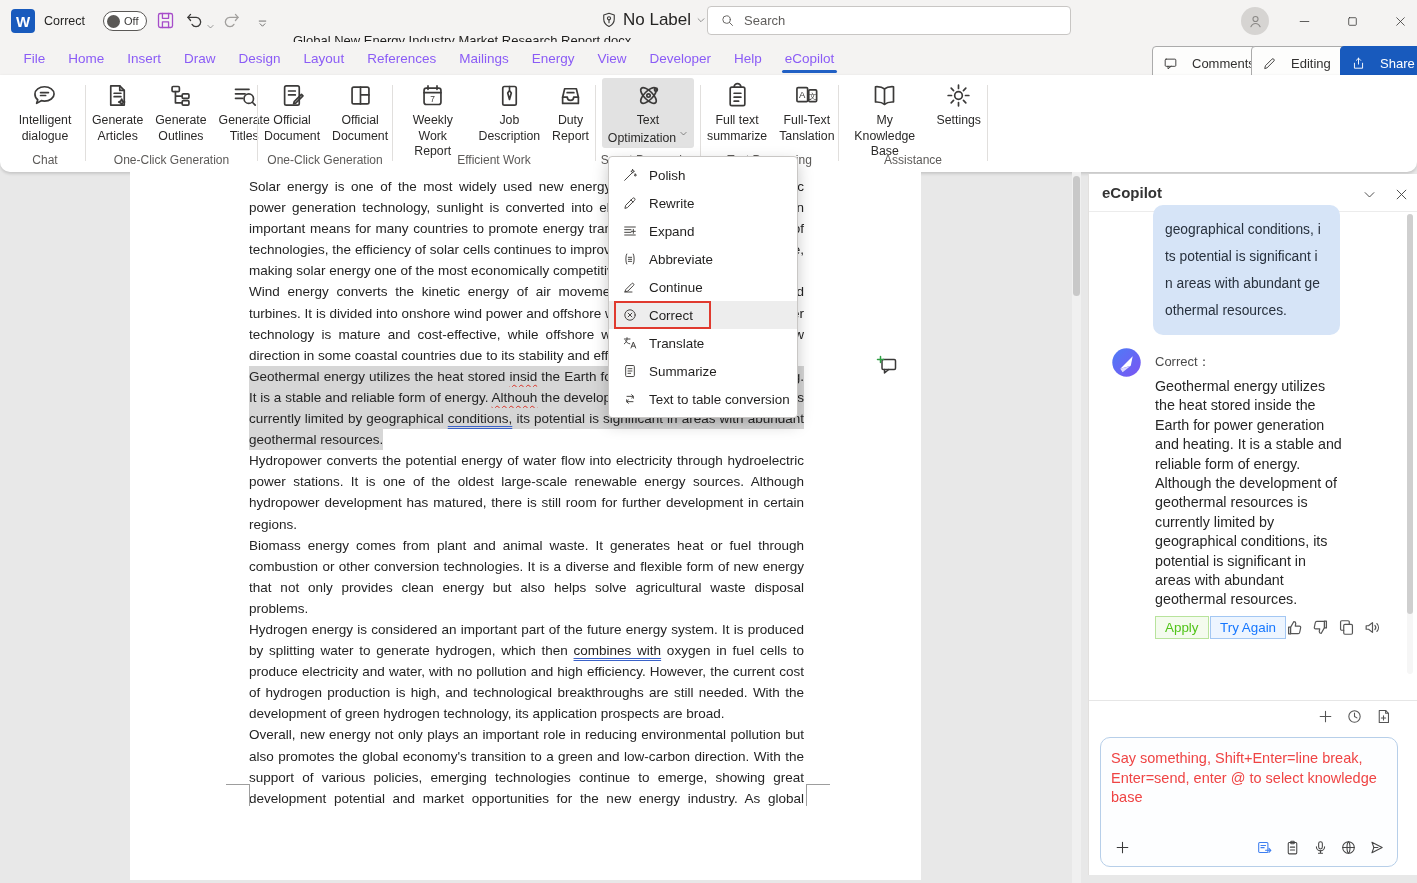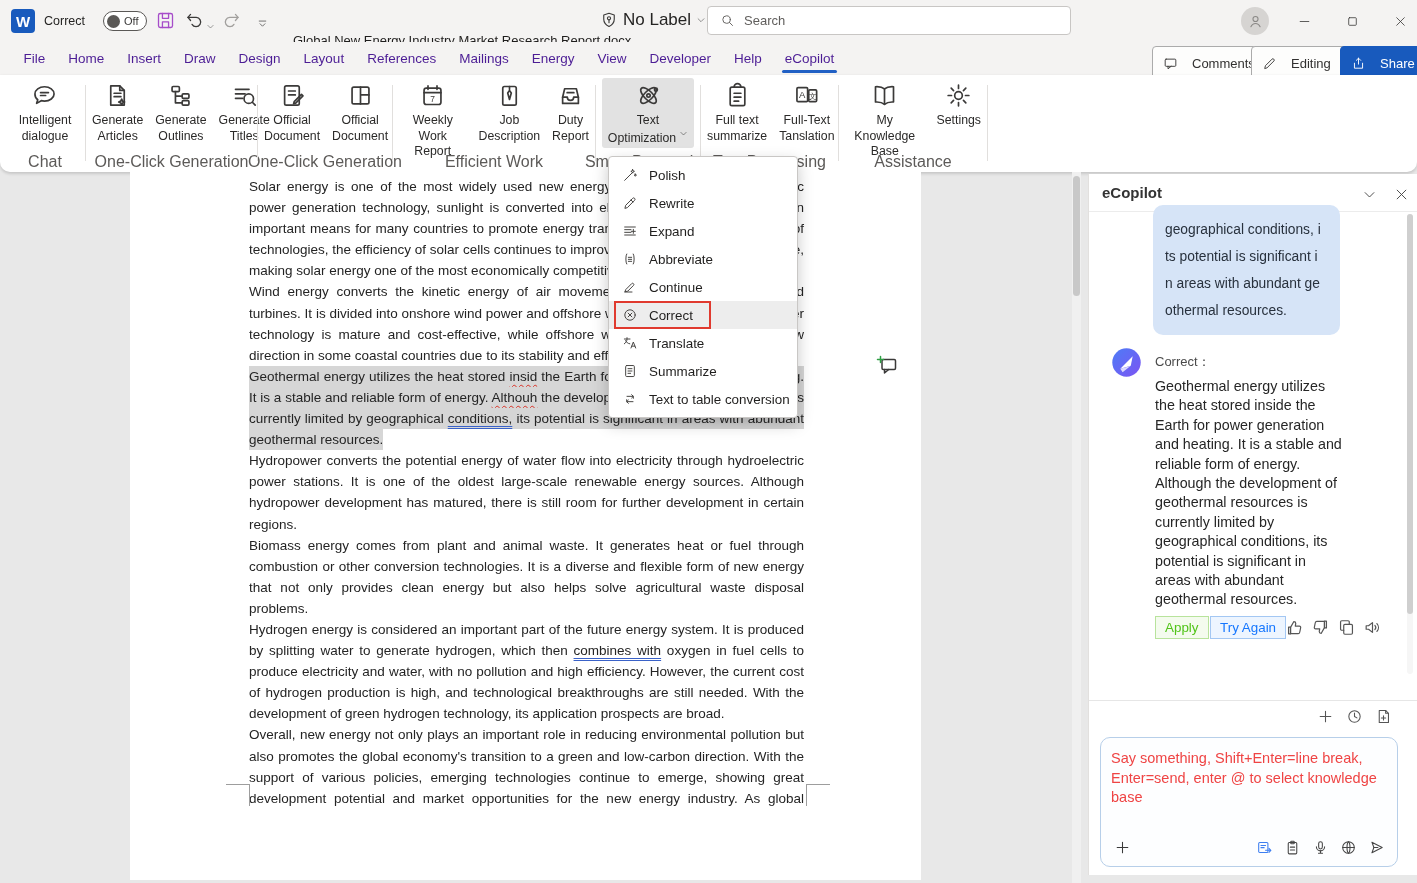--- a/index.html
+++ b/index.html
@@ -29,39 +29,39 @@
   .searchbox .icon { width:15px; height:15px; color:#605e5c; }
   .search-ph { font-size:13px; color:#605e5c; }
   .avatar { position:absolute; left:1241px; top:7px; width:28px; height:28px; border-radius:50%; background:#d6d4d2; display:flex; align-items:center; justify-content:center; }
   .avatar .icon { width:17px; height:17px; color:#8a8886; }
   .winbtn { position:absolute; top:0; width:46px; height:42px; display:flex; align-items:center; justify-content:center; }
   .winbtn .icon { width:13px; height:13px; color:#3b3a39; stroke-width:1.2; }
 
   
   .tabrow { position:absolute; left:0; top:42px; width:1417px; height:33px; background:#f4f3f2; }
   .tabs { position:absolute; left:12px; top:0; height:33px; display:flex; }
-  .tab { padding:0 11.5px; height:33px; display:flex; align-items:center; font-size:13.5px; color:#4c1d95; position:relative; cursor:default; }
+  .tab { padding:0 11.5px; height:33px; display:flex; align-items:center; font-size:13.5px; color:#8b5cf6; position:relative; cursor:default; }
   .tab.active::after { content:""; position:absolute; left:9px; right:9px; bottom:2px; height:3px; border-radius:2px; background:#2160c4; }
   .topbtn { position:absolute; top:4px; height:34px; border:1px solid #ababab; border-radius:4px; background:#fdfdfc; display:flex; align-items:center; gap:14px; padding:0 10px; font-size:13px; color:#323130; }
   .topbtn .icon { width:15px; height:15px; }
   .topbtn .chev { width:10px; height:10px; }
   .topbtn.share { background:#185abd; border-color:#185abd; color:#fff; }
   .topbtn.share .icon { color:#fff; }
 
   
   .ribbon { position:absolute; left:0; top:75px; width:1417px; height:97px; background:#fff; border-radius:0 0 10px 10px; box-shadow:0 1.5px 3px rgba(0,0,0,.14); }
   .rgroup { position:absolute; top:3px; height:72px; display:flex; justify-content:space-evenly; align-items:flex-start; }
   .rbtn { display:flex; flex-direction:column; align-items:center; padding:4px 6px 2px; border-radius:3px; }
   .rbtn.pressed { background:#e2e2e2; }
   .rbtn .icon { width:27px; height:27px; margin-bottom:4px; stroke-width:1.3; }
   .rbtn-label { font-size:12.3px; line-height:15.5px; text-align:center; color:#2b2a29; white-space:pre-line; }
   .rbtn-label .chev-inline { display:inline-block; width:9px; height:9px; margin-left:3px; }
   .rbtn-label .chev-inline svg { width:9px; height:9px; }
   .rsep { position:absolute; top:10px; width:1px; height:76px; background:#e1dfdd; }
-  .rgroup-label { position:absolute; top:78px; font-size:16px; color:#5c5a58; text-align:center; white-space:nowrap; overflow:visible; display:flex; justify-content:center; }
+  .rgroup-label { position:absolute; top:78px; font-size:12px; color:#5c5a58; text-align:center; white-space:nowrap; overflow:visible; display:flex; justify-content:center; }
   .ribbon-collapse { position:absolute; left:1390px; top:150px; width:16px; height:16px; color:#444; }
 
   
   .doc-page { position:absolute; left:130px; top:172px; width:791px; height:708px; background:#fff; }
   .doc-text { position:absolute; left:119px; top:4px; width:555px; font-size:13.5px; line-height:21.1px; color:#242424; text-align:justify; }
   .doc-text p { margin:0; }
   .doc-text p.jlast { text-align-last:justify; }
   .sel { background:#d6d6d6; padding:3.2px 0; -webkit-box-decoration-break:clone; box-decoration-break:clone; }
   .m-spell { text-decoration:underline wavy #d93025 1px; text-underline-offset:3px; text-decoration-skip-ink:none; }
   .m-grammar { text-decoration:underline double #3a62c8 1px; text-underline-offset:2.5px; }

